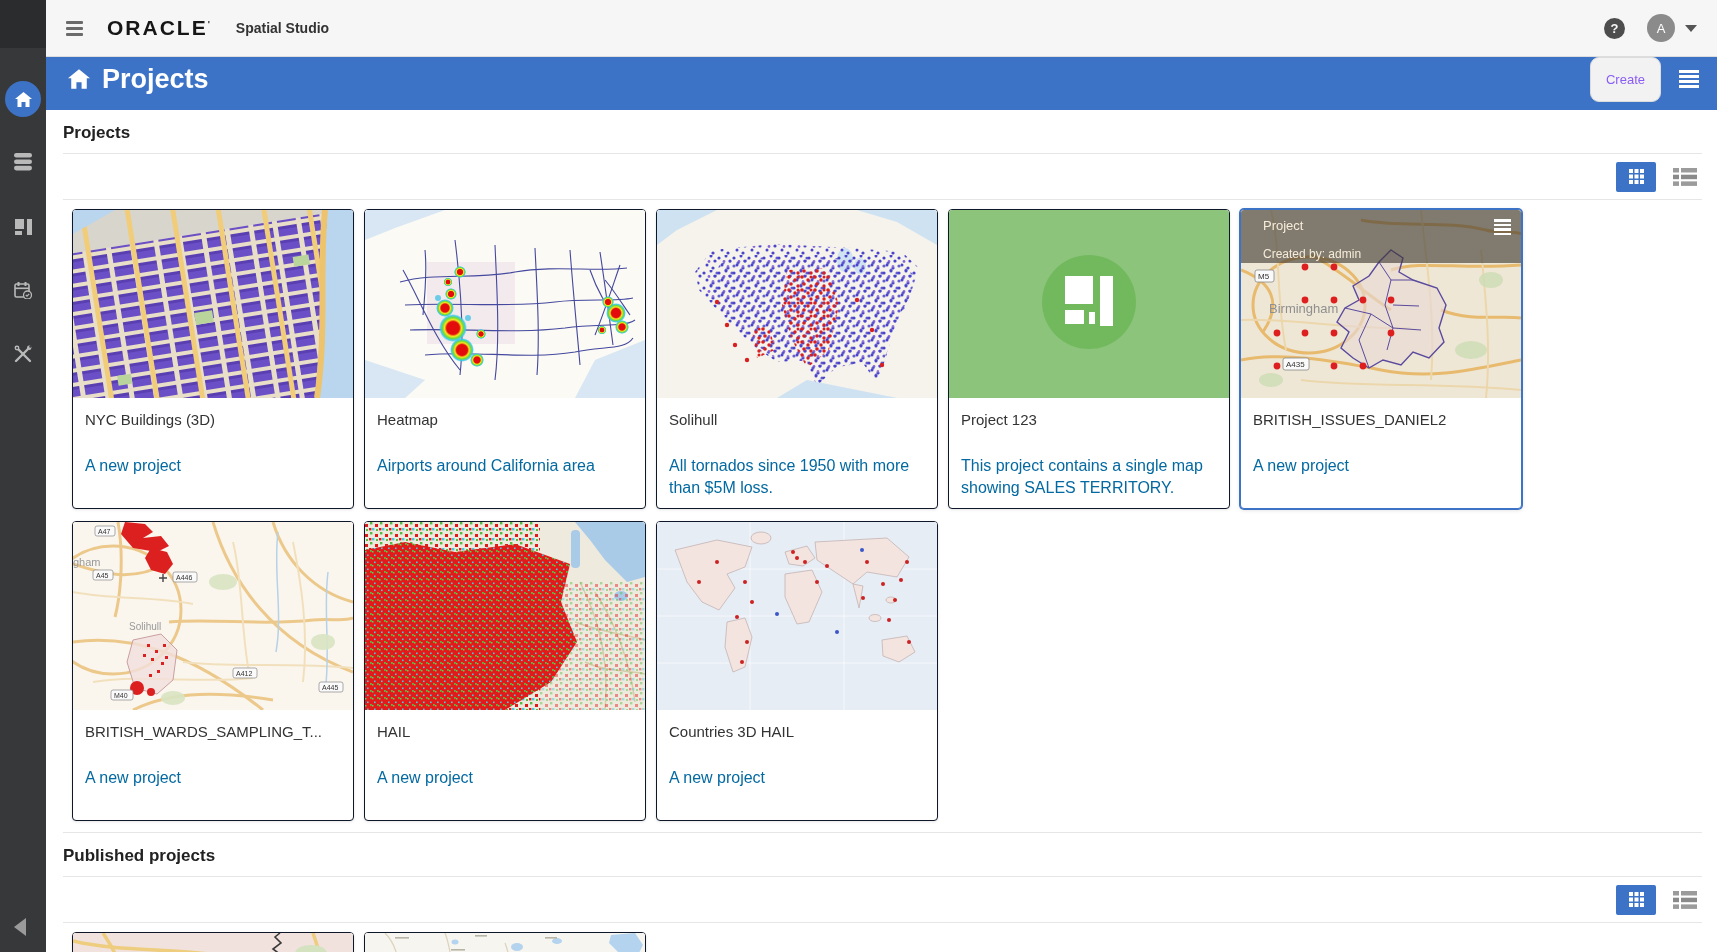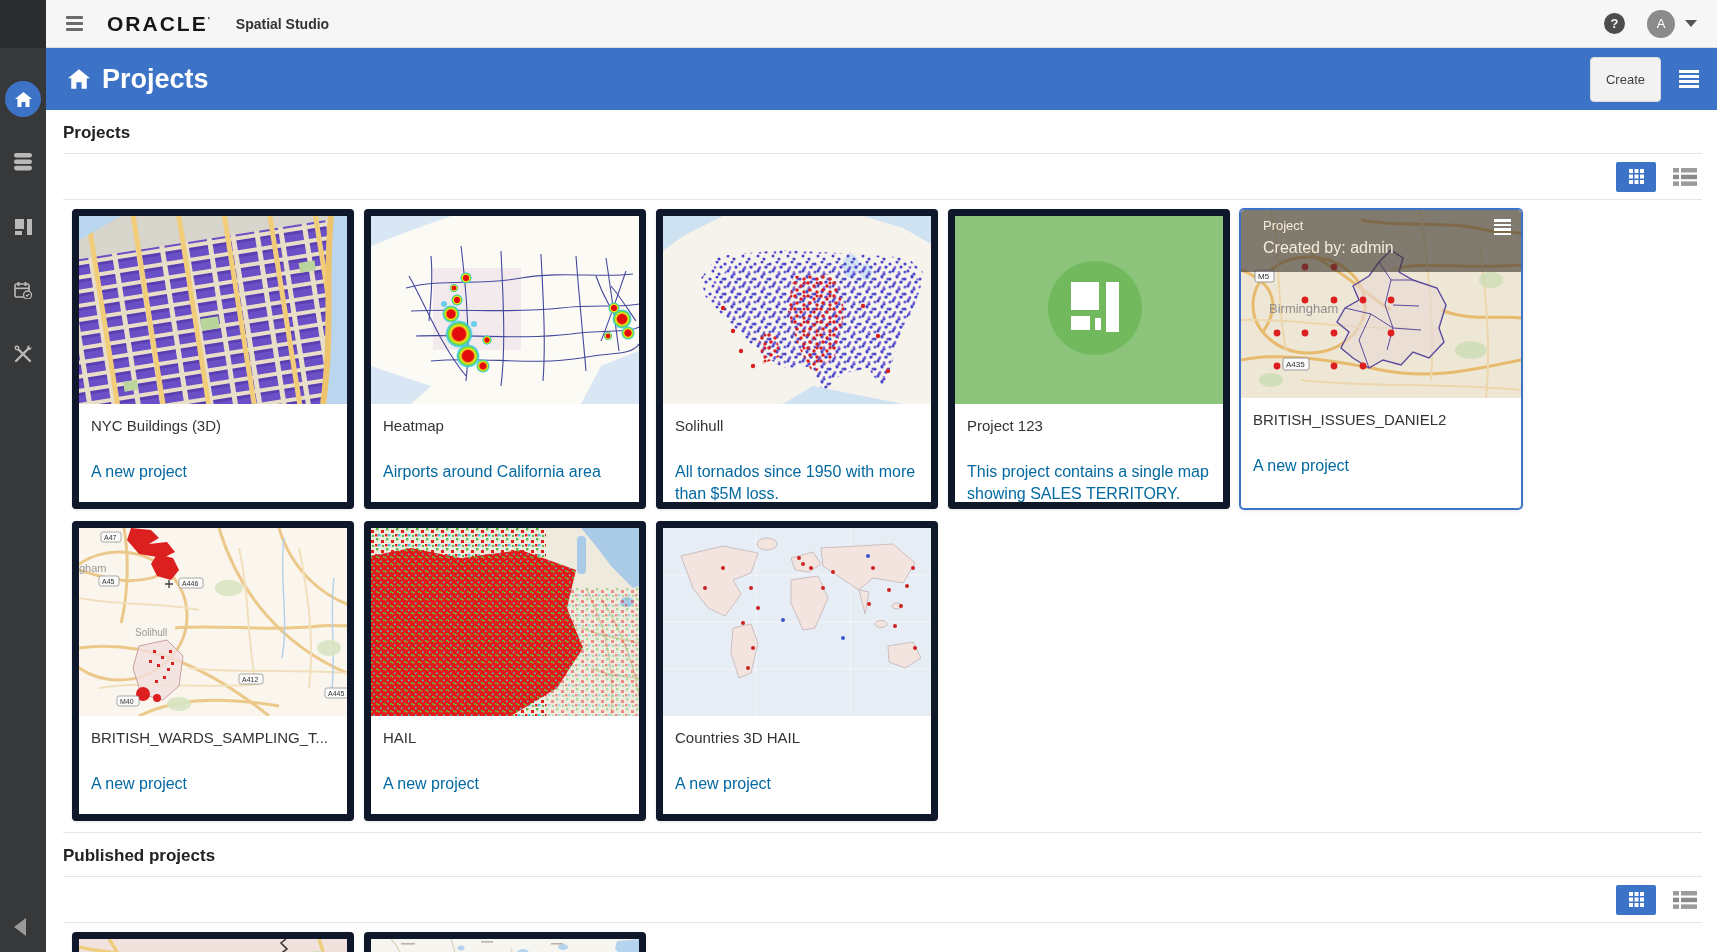--- a/index.html
+++ b/index.html
@@ -7,57 +7,57 @@
   .page { position:relative; width:1717px; height:952px; overflow:hidden; background:#fff; }
 
   
   .sidebar { position:absolute; left:0; top:0; width:46px; height:952px; background:#37383a; z-index:20; }
   .sidebar-top { height:48px; background:#2b2c2e; }
   .side-btn { position:absolute; left:0; width:46px; height:46px; display:flex; align-items:center; justify-content:center; cursor:pointer; }
   .side-home-circle { width:36px; height:36px; border-radius:50%; background:#3c73c6; display:flex; align-items:center; justify-content:center; }
   .side-collapse { position:absolute; left:14px; top:918px; width:0; height:0; border-top:9px solid transparent; border-bottom:9px solid transparent; border-right:12px solid #9a9a9a; cursor:pointer; }
 
   
-  .topbar { position:absolute; left:46px; top:0; right:0; height:48px; background:#f6f6f6; border-bottom:1px solid #ddd; display:flex; align-items:center; padding:0 20px; z-index:10; }
+  .topbar { position:absolute; left:46px; top:0; right:0; height:57px; background:#f6f6f6; border-bottom:1px solid #ddd; display:flex; align-items:center; padding:0 20px; z-index:10; }
   .hamburger { display:flex; flex-direction:column; gap:3px; cursor:pointer; margin-right:24px; }
   .hamburger span { display:block; width:17px; height:3px; background:#6b6b6b; border-radius:1px; }
   .brand { font-size:21px; font-weight:bold; letter-spacing:2px; color:#161616; }
   .brand sup { font-size:9px; }
   .product { font-size:14px; font-weight:bold; color:#333; margin-left:24px; }
   .topbar-spacer { flex:1; }
   .help-circle { width:21px; height:21px; border-radius:50%; background:#4d4d4d; color:#f6f6f6; font-size:13px; font-weight:bold; display:flex; align-items:center; justify-content:center; cursor:pointer; margin-right:22px; }
   .avatar { width:28px; height:28px; border-radius:50%; background:#8b8b8b; color:#fff; font-size:13px; display:flex; align-items:center; justify-content:center; cursor:pointer; }
   .caret { width:0; height:0; border-left:6px solid transparent; border-right:6px solid transparent; border-top:7px solid #555; margin-left:10px; cursor:pointer; }
 
   
   .page-header { position:absolute; left:46px; top:48px; right:0; height:62px; background:#3c73c6; display:flex; align-items:center; padding:0 18px 0 22px; z-index:9; }
   .page-title { color:#fff; font-size:27px; font-weight:600; margin-left:12px; }
-  .create-btn { background:#f2f2f2; border:1px solid #dcdcdc; border-radius:4px; color:#404040; font-size:13px; padding:14px 15px; cursor:pointer; margin-right:18px; font-family:"Liberation Sans",sans-serif; }
+  .create-btn { background:#f2f2f2; border:1px solid #dcdcdc; border-radius:9px; color:#8b5cf6; font-size:13px; padding:14px 15px; cursor:pointer; margin-right:18px; font-family:"Liberation Sans",sans-serif; }
   .hdr-menu { display:flex; flex-direction:column; gap:2px; cursor:pointer; }
   .hdr-menu span { display:block; width:20px; height:3px; background:#fff; }
 
   
   .main { position:absolute; left:46px; top:110px; right:0; bottom:0; padding:0 15px 0 17px; overflow:hidden; background:#fff; }
   .section-heading { font-size:17px; font-weight:bold; color:#222; margin-top:13px; padding-bottom:10px; border-bottom:1px solid #e6e6e6; }
   .section-sep { border-top:1px solid #e6e6e6; margin-top:11px; }
   .toolbar { height:46px; border-bottom:1px solid #e6e6e6; display:flex; align-items:center; justify-content:flex-end; gap:12px; }
   .toggle-grid { width:40px; height:30px; background:#3c73c6; border:none; border-radius:2px; display:flex; align-items:center; justify-content:center; cursor:pointer; }
   .toggle-list { width:34px; height:30px; background:transparent; border:none; display:flex; align-items:center; justify-content:center; cursor:pointer; }
 
   .cards { display:flex; flex-wrap:wrap; gap:12px 10px; padding:9px 0 0 9px; }
-  .card { width:282px; height:300px; background:#fff; border:7px solid #0f172a; border-radius:4px; box-shadow:0 1px 3px rgba(0,0,0,.10); overflow:hidden; cursor:pointer; position:relative; }
+  .card { width:282px; height:300px; background:#fff; border:1px solid #0f172a; border-radius:4px; box-shadow:0 1px 3px rgba(0,0,0,.10); overflow:hidden; cursor:pointer; position:relative; }
   .card.hovered { border:1px solid #3c73c6; box-shadow:0 0 0 1px #3c73c6, 0 1px 4px rgba(0,0,0,.15); }
   .thumb { width:280px; height:188px; overflow:hidden; position:relative; background:#eee; }
   .thumb svg { display:block; width:100%; height:100%; }
   .card-body { padding:13px 12px 0 12px; }
   .card-title { font-size:15px; color:#333; white-space:nowrap; overflow:hidden; text-overflow:ellipsis; }
   .card-desc { font-size:16px; color:#0369a1; line-height:1.35; margin-top:27px; }
-  .thumb-overlay { position:absolute; left:0; top:0; right:0; height:62px; background:rgba(62,56,48,0.62); color:#f7ecd9; padding:8px 10px 0 22px; }
+  .thumb-overlay { position:absolute; left:0; top:0; right:0; height:53px; background:rgba(62,56,48,0.62); color:#f7ecd9; padding:8px 10px 0 22px; }
   .ov-line1 { font-size:13px; }
-  .ov-line2 { font-size:16px; margin-top:6px; }
+  .ov-line2 { font-size:12px; margin-top:14px; }
   .ov-menu { position:absolute; right:10px; top:9px; display:flex; flex-direction:column; gap:2px; cursor:pointer; }
   .ov-menu span { display:block; width:17px; height:2.5px; background:#fff; }
 </style>
 </head>
 <body>
 
 <div class="page">
 
   <div class="sidebar">
     <div class="sidebar-top"></div>

